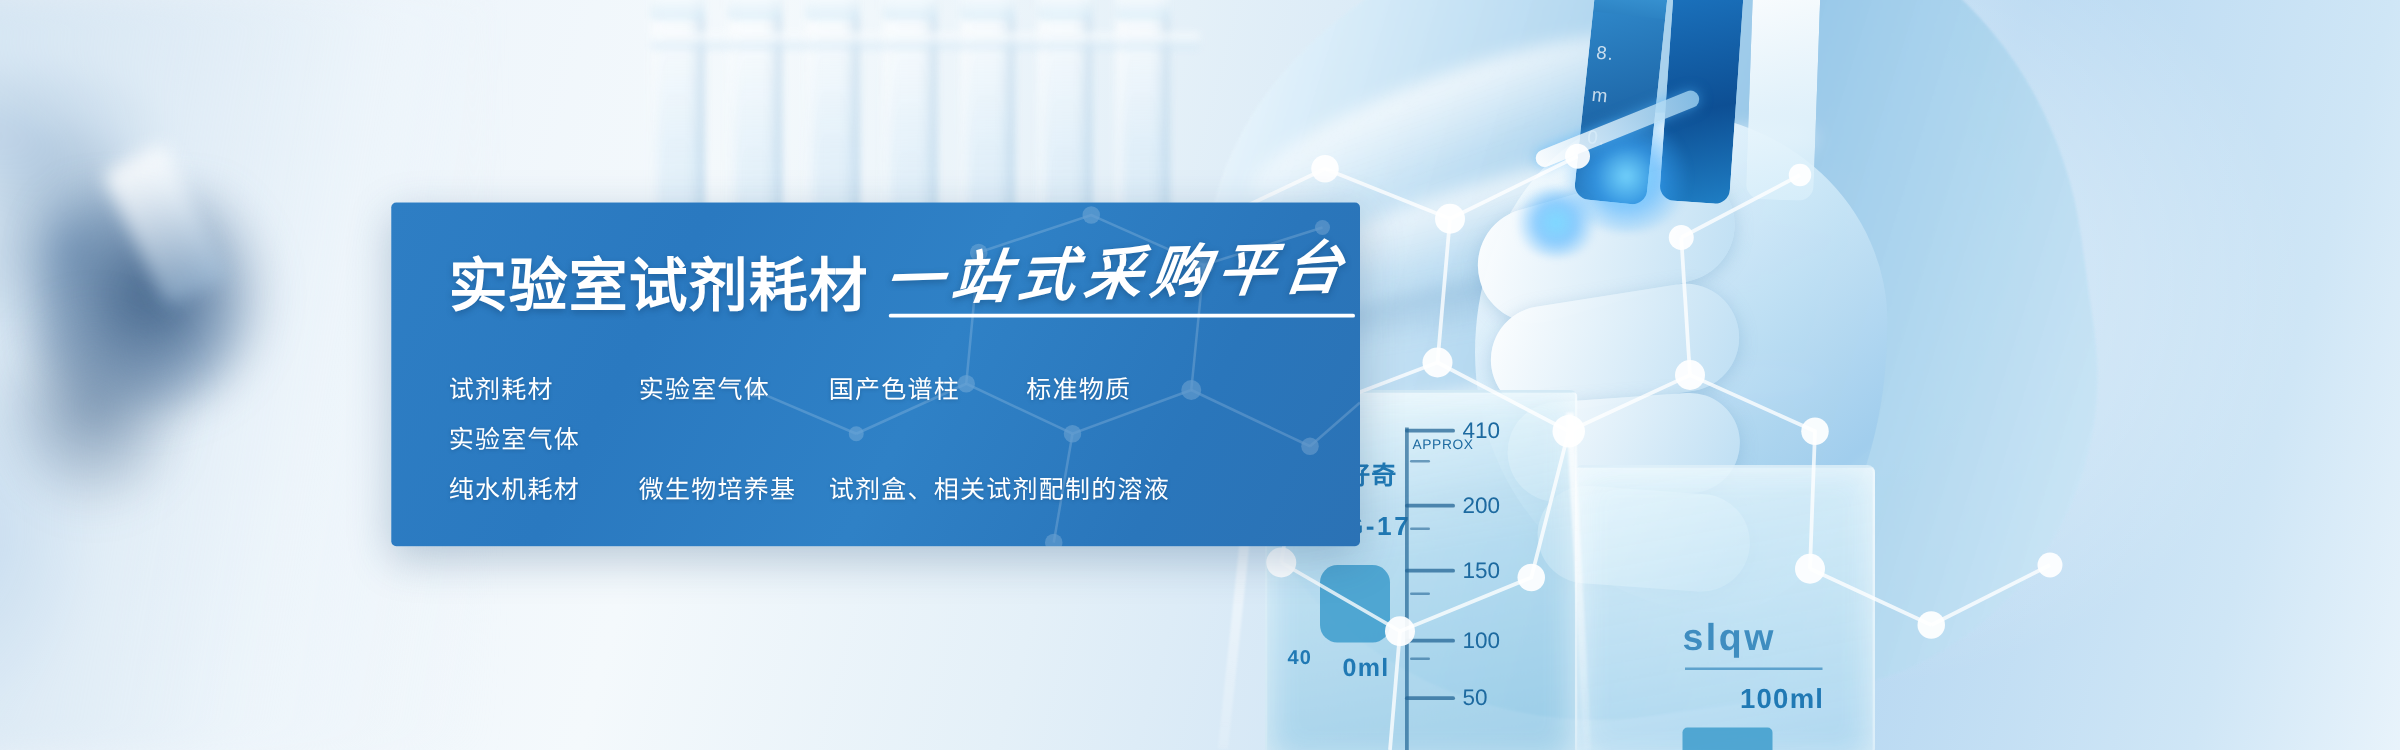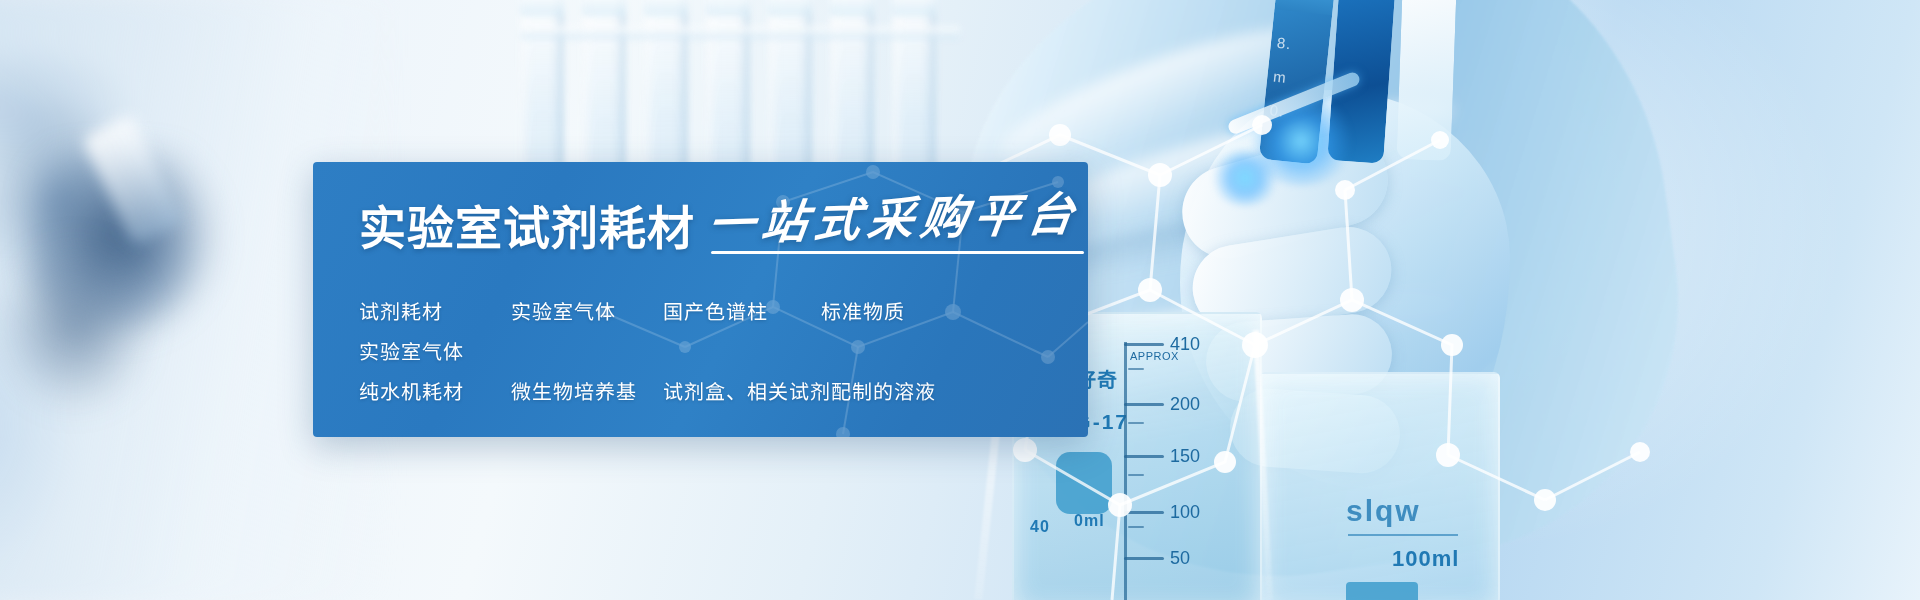--- a/index.html
+++ b/index.html
@@ -235,21 +235,21 @@
 
     <div style="position:absolute;left:294px;top:96px;width:140px;height:14px;border-radius:8px;background:linear-gradient(90deg,rgba(255,255,255,.9),rgba(150,205,240,.85));transform:rotate(-22deg);box-shadow:0 0 10px rgba(80,180,250,.6);"></div>
 
     <div class="beaker" style="left:82px;top:312px;width:250px;height:300px;">
       <div class="glassbody"></div>
 
       <div class="brandtxt" style="left:64px;top:52px;font-size:20px;">好奇</div>
       <div style="position:absolute;left:40px;top:52px;width:20px;height:20px;border:3px solid #2079b4;border-radius:50%;border-right-color:transparent;"></div>
       <div class="brandtxt" style="left:44px;top:98px;font-size:21px;letter-spacing:2px;">GG-17</div>
       <div class="bluepatch" style="left:44px;top:140px;width:56px;height:62px;"></div>
-      <div class="brandtxt" style="left:62px;top:200px;font-size:16px;text-align:center;">0ml</div>
+      <div class="brandtxt" style="left:62px;top:212px;font-size:20px;text-align:center;">0ml</div>
       <div class="brandtxt" style="left:18px;top:206px;font-size:16px;text-align:center;">40</div>
 
       <div style="position:absolute;left:112px;top:22px;width:100px;height:270px;">
         <div style="position:absolute;left:0;top:8px;bottom:0;width:3px;background:rgba(36,102,150,.7);"></div>
         <div class="grad-row" style="left:0;top:0;">
           <div class="grad-tick" style="width:40px;"></div>
           <div class="grad-label">410</div>
         </div>
         <div style="position:absolute;left:6px;top:16px;font-size:11px;color:#1d6aa0;letter-spacing:.5px;">APPROX</div>
         <div class="grad-min" style="position:absolute;left:4px;top:34px;"></div>

